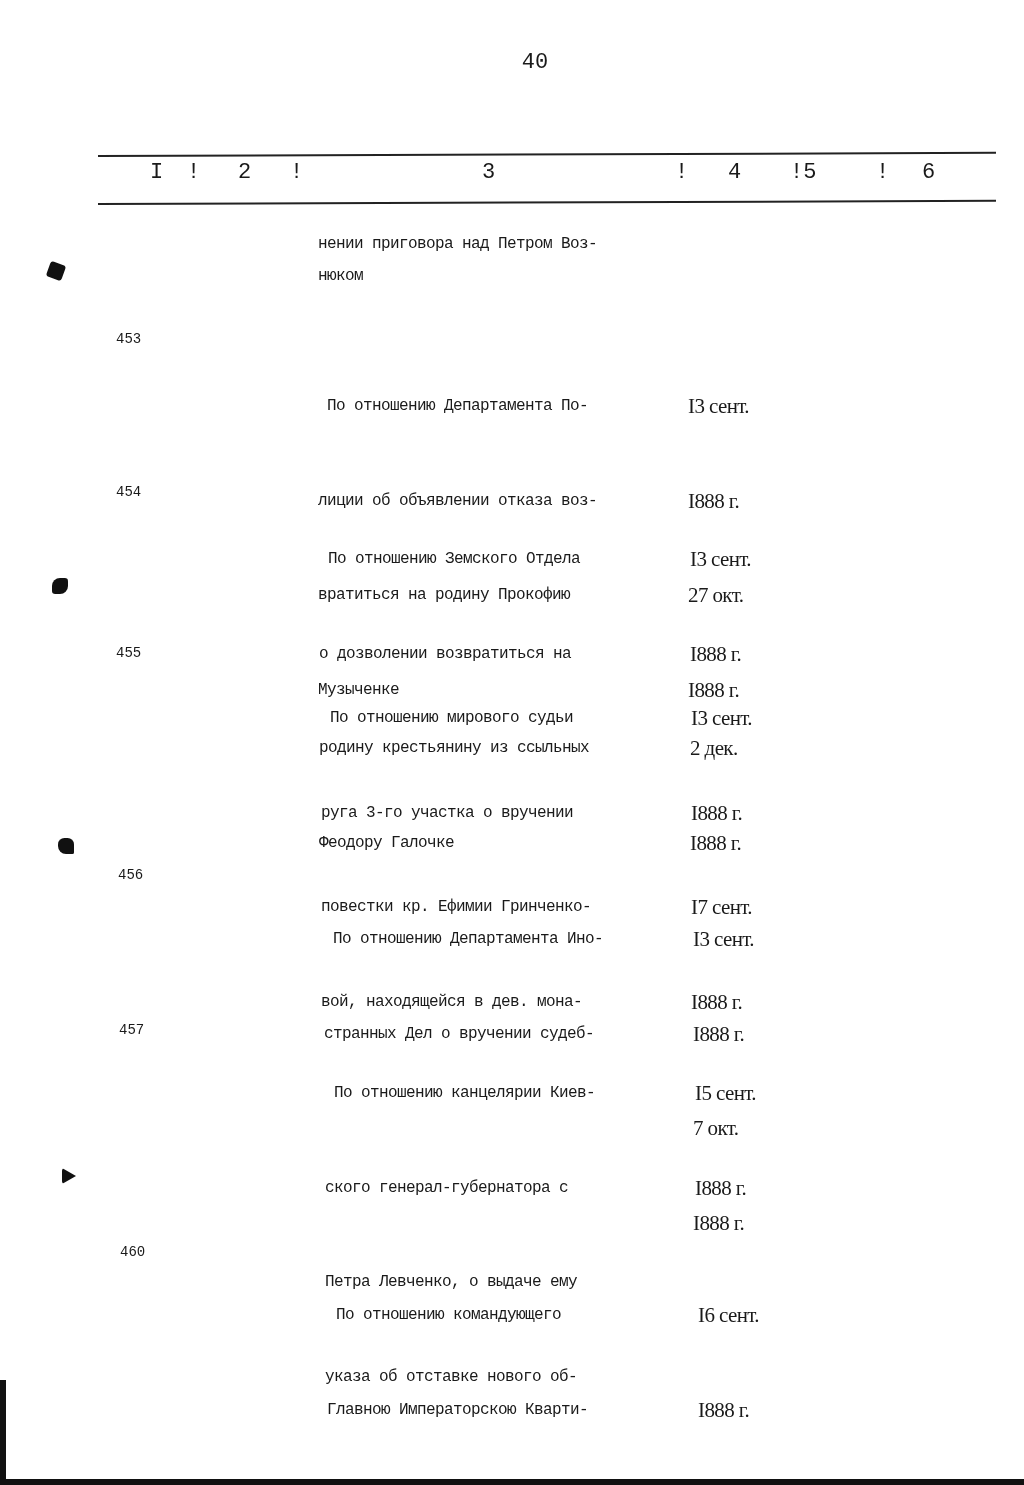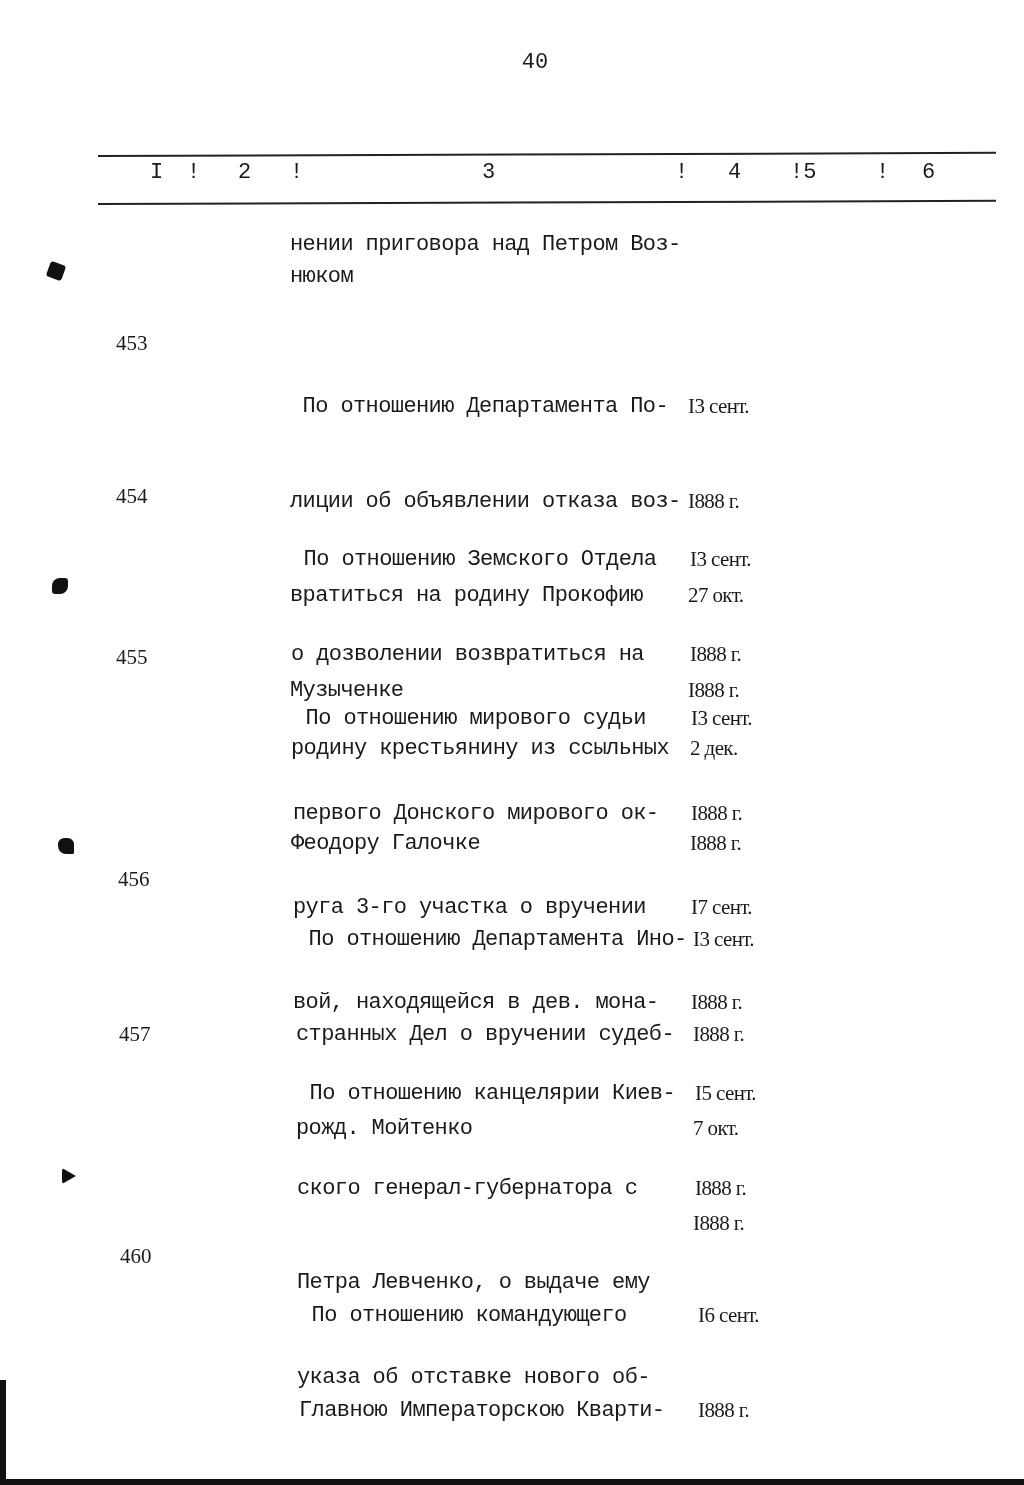--- a/index.html
+++ b/index.html
@@ -8,22 +8,22 @@
     font-family:"Liberation Mono","DejaVu Sans Mono",monospace;
     color:#1a1a1a;
   }
   .page-number { position:absolute; top:50px; left:0; width:1070px; text-align:center; font-size:22px; }
   .rule { position:absolute; left:98px; height:2px; background:#222; }
   .rule.top { top:155px; width:898px; transform:rotate(-0.2deg); transform-origin:left; }
   .rule.bottom { top:203px; width:898px; transform:rotate(-0.2deg); transform-origin:left; }
   .header-row { position:absolute; top:160px; left:0; width:1024px; height:36px; font-size:22px; }
   .header-row span { position:absolute; top:0; }
   .entry { position:absolute; left:0; width:1024px; }
-  .entry-num { position:absolute; font-size:21px;font-family:Liberation Serif, serif; }
-  .entry-text { position:absolute; font-size:22px; line-height:31.5px; white-space:pre; font-family:"Liberation Mono","DejaVu Sans Mono",monospace; letter-spacing:-0.6px; }
+  .entry-num { position:absolute; font-size:14px; }
+  .entry-text { position:absolute; font-size:16px; line-height:31.5px; white-space:pre; font-family:"Liberation Mono","DejaVu Sans Mono",monospace; letter-spacing:-0.6px;margin-left:28px; }
   .entry-dates { position:absolute; font-size:21px; line-height:31.5px; white-space:pre; letter-spacing:-0.6px;font-family:Liberation Serif, serif; }
   .punch { position:absolute; width:16px; height:16px; background:#111; border-radius:3px; }
   .bottom-bar { position:absolute; left:0; bottom:0; width:1024px; height:6px; background:#111; }
   .left-edge { position:absolute; left:0; top:1380px; width:6px; height:105px; background:#111; }
 </style>
 </head>
 <body>
 
 <div class="page-number">40</div>
 
@@ -75,38 +75,37 @@
     <div>I888 г.</div>
     <div>2 дек.</div>
     <div>I888 г.</div>
   </div>
 </div>
 
 <div class="entry" style="top:640px">
   <div class="entry-num" style="left:116px;top:5px">455</div>
   <div class="entry-text" style="left:293px;top:0">
     <div> По отношению мирового судьи</div>
-    <div>первого Донского мирового ок-</div>
     <div>руга 3-го участка о вручении</div>
+    <div>повестки кр. Ефимии Гринченко-</div>
     <div>вой, находящейся в дев. мона-</div>
   </div>
   <div class="entry-dates" style="left:691px;top:0">
     <div>I3 сент.</div>
     <div>I888 г.</div>
     <div>I7 сент.</div>
     <div>I888 г.</div>
   </div>
 </div>
 
 <div class="entry" style="top:861px">
   <div class="entry-num" style="left:118px;top:6px">456</div>
   <div class="entry-text" style="left:296px;top:0">
     <div> По отношению Департамента Ино-</div>
     <div>странных Дел о вручении судеб-</div>
-    <div>рожд. Мойтенко</div>
   </div>
   <div class="entry-dates" style="left:693px;top:0">
     <div>I3 сент.</div>
     <div>I888 г.</div>
     <div>7 окт.</div>
     <div>I888 г.</div>
   </div>
 </div>
 
 <div class="entry" style="top:1015px">

